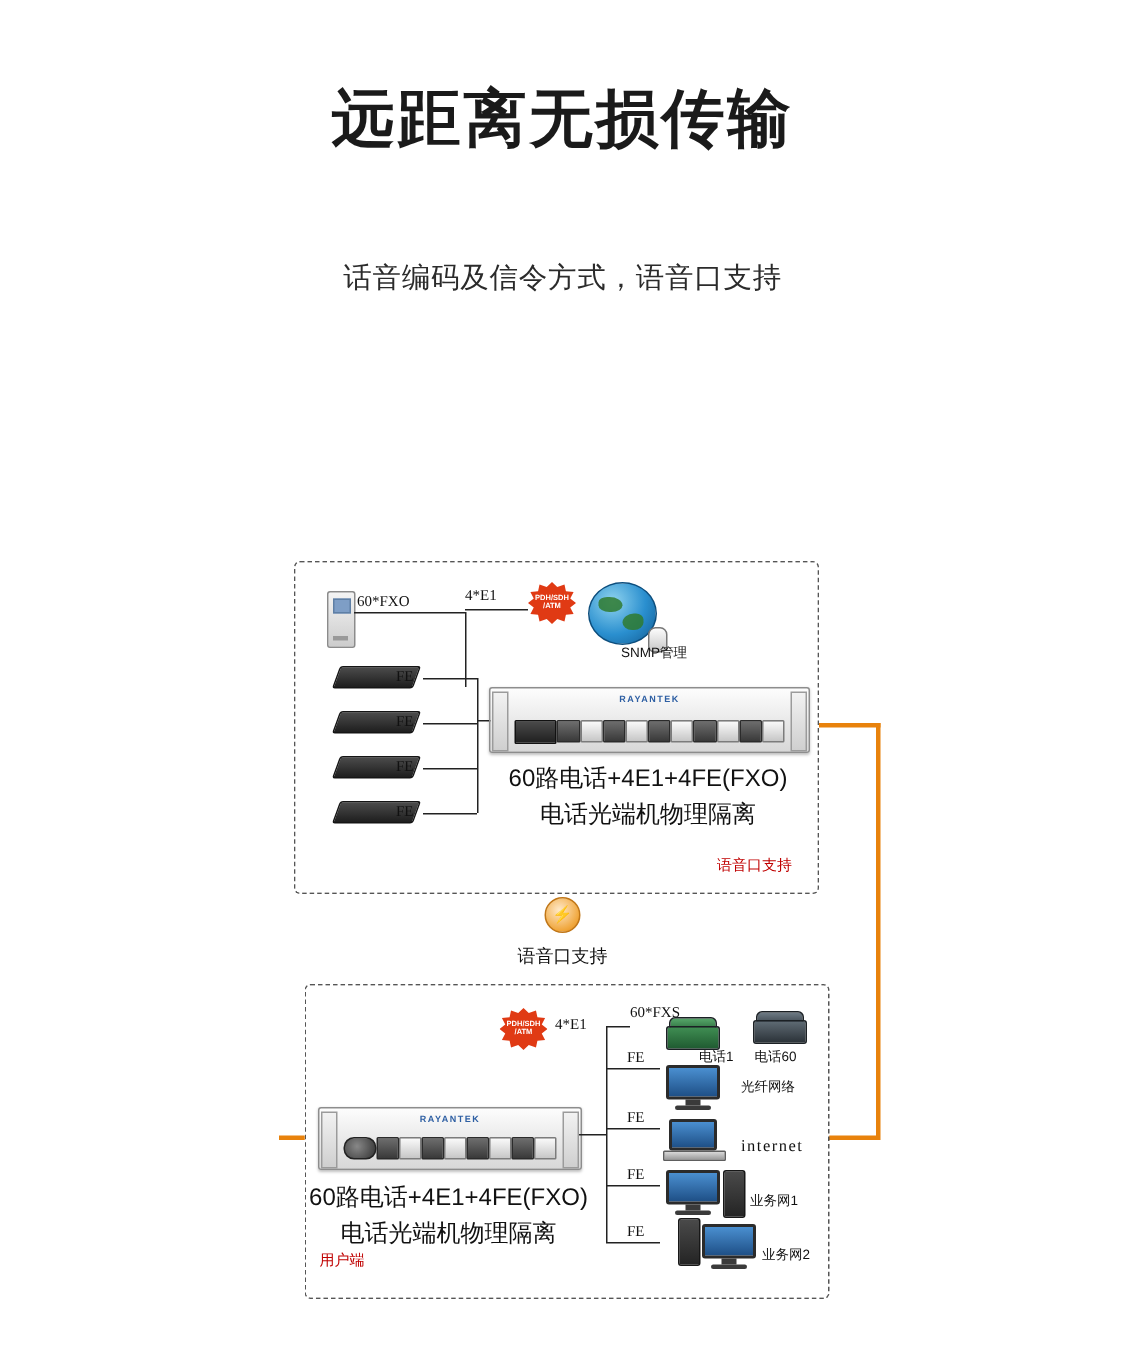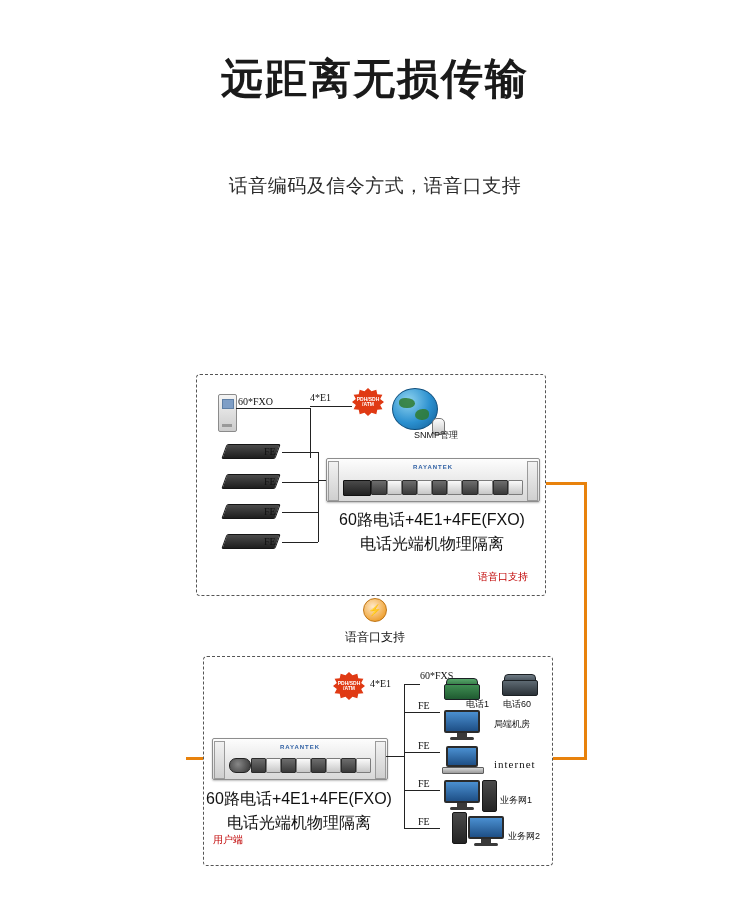--- a/index.html
+++ b/index.html
@@ -531,21 +531,21 @@
       <div class="body"></div>
     </div>
     <div class="label-sm" style="left:466px; top:338px;">电话1</div>
     <div class="label-sm" style="left:503px; top:338px;">电话60</div>
 
     <div class="monitor" style="left:444px; top:350px;">
       <div class="screen"></div>
       <div class="stand"></div>
       <div class="base"></div>
     </div>
-    <div class="label-sm" style="left:494px; top:358px;">局端机房</div>
+    <div class="label-sm" style="left:494px; top:358px;">光纤网络</div>
 
     <div class="laptop" style="left:442px; top:386px;">
       <div class="lid"></div>
       <div class="base"></div>
     </div>
     <div class="label-serif" style="left:494px; top:398px; font-size:11px; letter-spacing:1px;">internet</div>
 
     <div class="monitor" style="left:444px; top:420px;">
       <div class="screen"></div>
       <div class="stand"></div>

